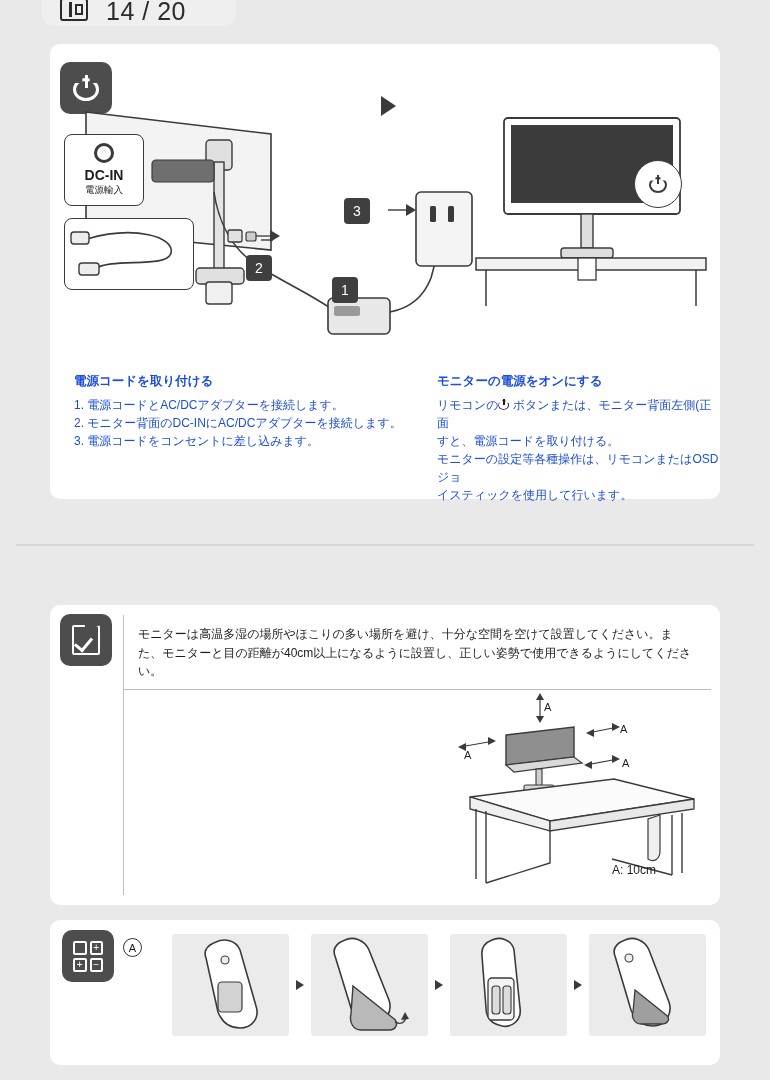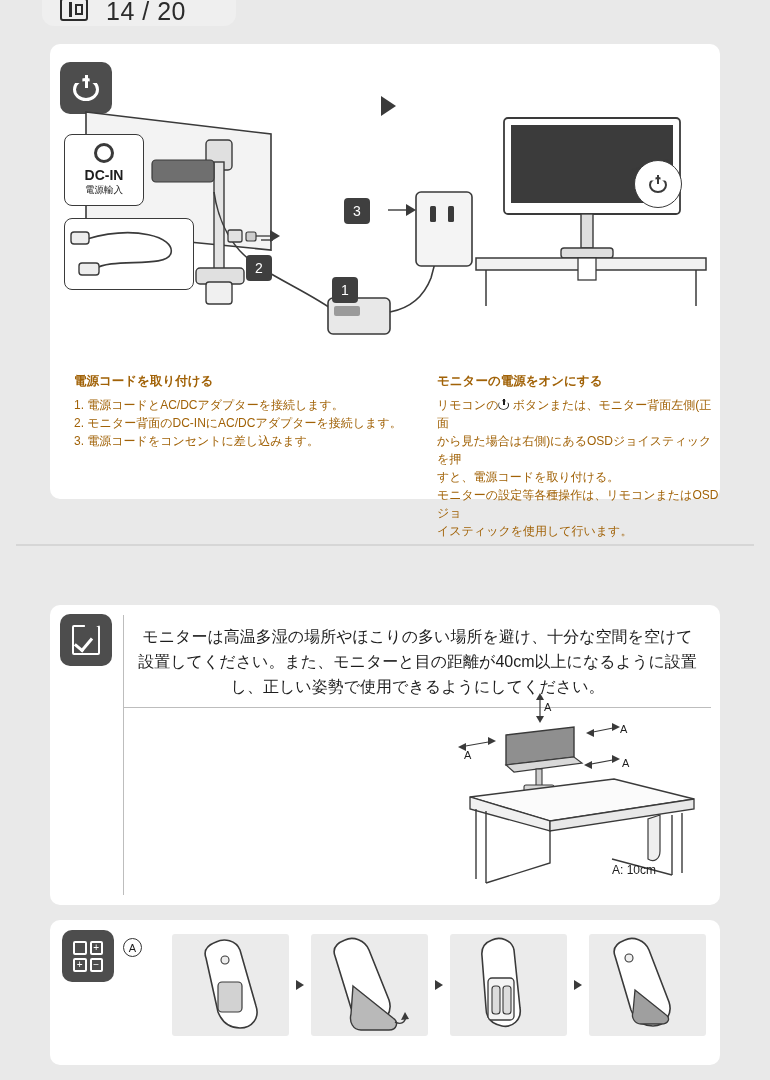--- a/index.html
+++ b/index.html
@@ -124,21 +124,21 @@
   
   .illus {
     position: absolute;
     left: 56px; top: 100px;
     width: 660px; height: 250px;
   }
   .caption-col {
     position: absolute;
     font-size: 12px;
     line-height: 1.5;
-    color: #a16207;
+    color: #1d4ed8;
   }
   .caption-col .cap-title {
     font-weight: bold;
     font-size: 12.5px;
     margin-bottom: 5px;
     display: block;
   }
   .caption-col .cap-line { display: block; }
   .cap-left { left: 74px; top: 372px; width: 330px; }
   .cap-right { left: 437px; top: 372px; width: 282px; }
@@ -186,24 +186,23 @@
     width: 587px; height: 280px;
     border-left: 1px solid #bdbdbd;
     box-sizing: border-box;
   }
   .note-top {
     position: absolute;
     left: 0; top: 0;
     width: 587px;
     padding: 10px 14px 8px 14px;
     box-sizing: border-box;
-    font-size: 16px;
+    font-size: 12px;
     line-height: 1.55;
     border-bottom: 1px solid #bdbdbd;
-    text-align: center;
   }
   .note-bottom-left {
     position: absolute;
     left: 0; top: 72px;
     width: 318px;
     height: 208px;
     padding: 10px 14px;
     box-sizing: border-box;
     border-right: 1px solid #bdbdbd;
     font-size: 12px;
@@ -502,21 +501,20 @@
   <div class="caption-col cap-left">
     <span class="cap-title">電源コードを取り付ける</span>
     <span class="cap-line">1. 電源コードとAC/DCアダプターを接続します。</span>
     <span class="cap-line">2. モニター背面のDC-INにAC/DCアダプターを接続します。</span>
     <span class="cap-line">3. 電源コードをコンセントに差し込みます。</span>
   </div>
 
   <div class="caption-col cap-right">
     <span class="cap-title">モニターの電源をオンにする</span>
     <span class="cap-line"><span>リモコンの</span><span class="inline-pw"><span class="r"></span><span class="s"></span></span> <span>ボタンまたは、モニター背面左側(正面</span></span>
-    <span class="cap-line">から見た場合は右側)にあるOSDジョイスティックを押</span>
     <span class="cap-line">すと、電源コードを取り付ける。</span>
     <span class="cap-line">モニターの設定等各種操作は、リモコンまたはOSDジョ</span>
     <span class="cap-line">イスティックを使用して行います。</span>
   </div>
 
   <div class="white-card card2"></div>
 
   <div class="check-badge">
     <div class="check-glyph">
         <div class="bx"></div>

